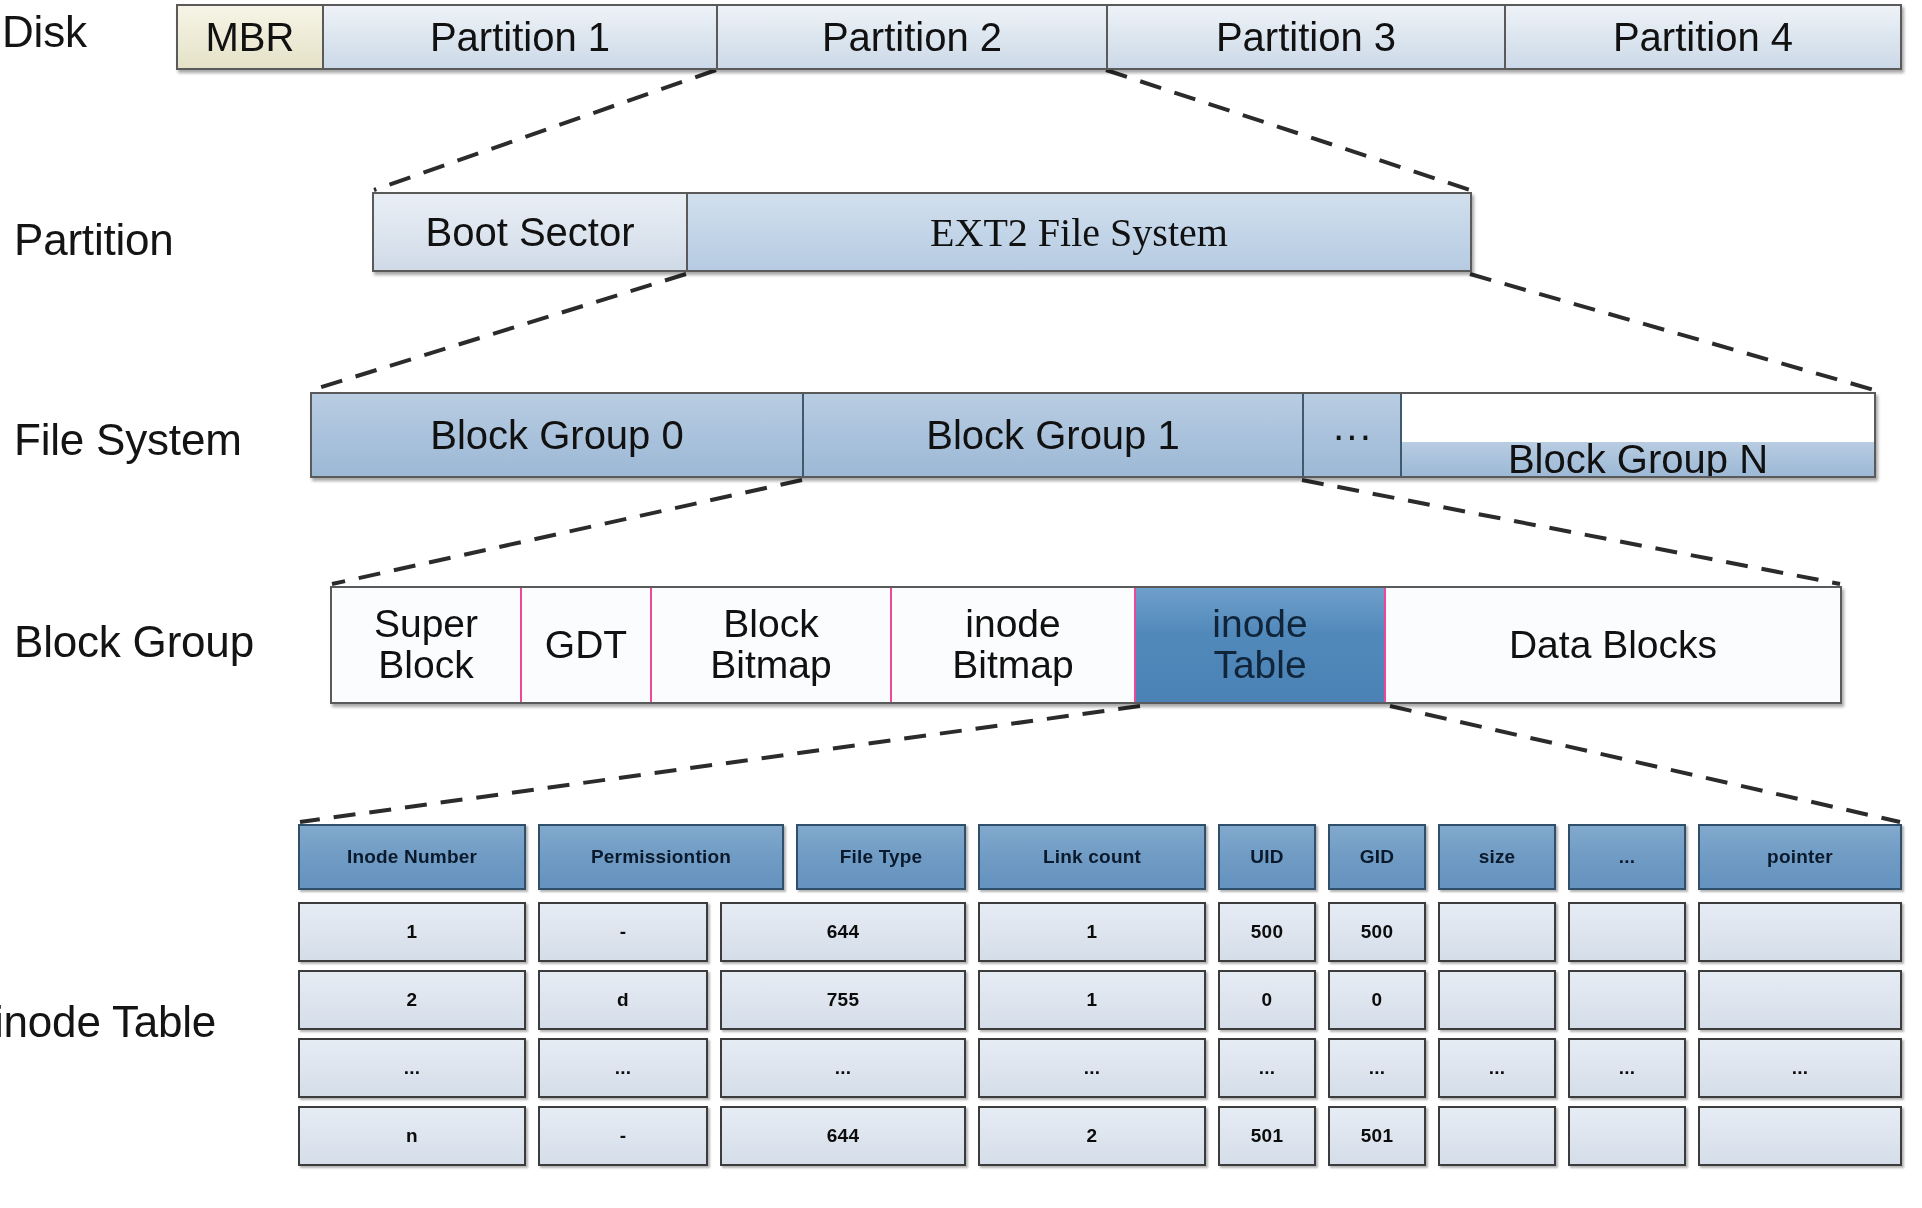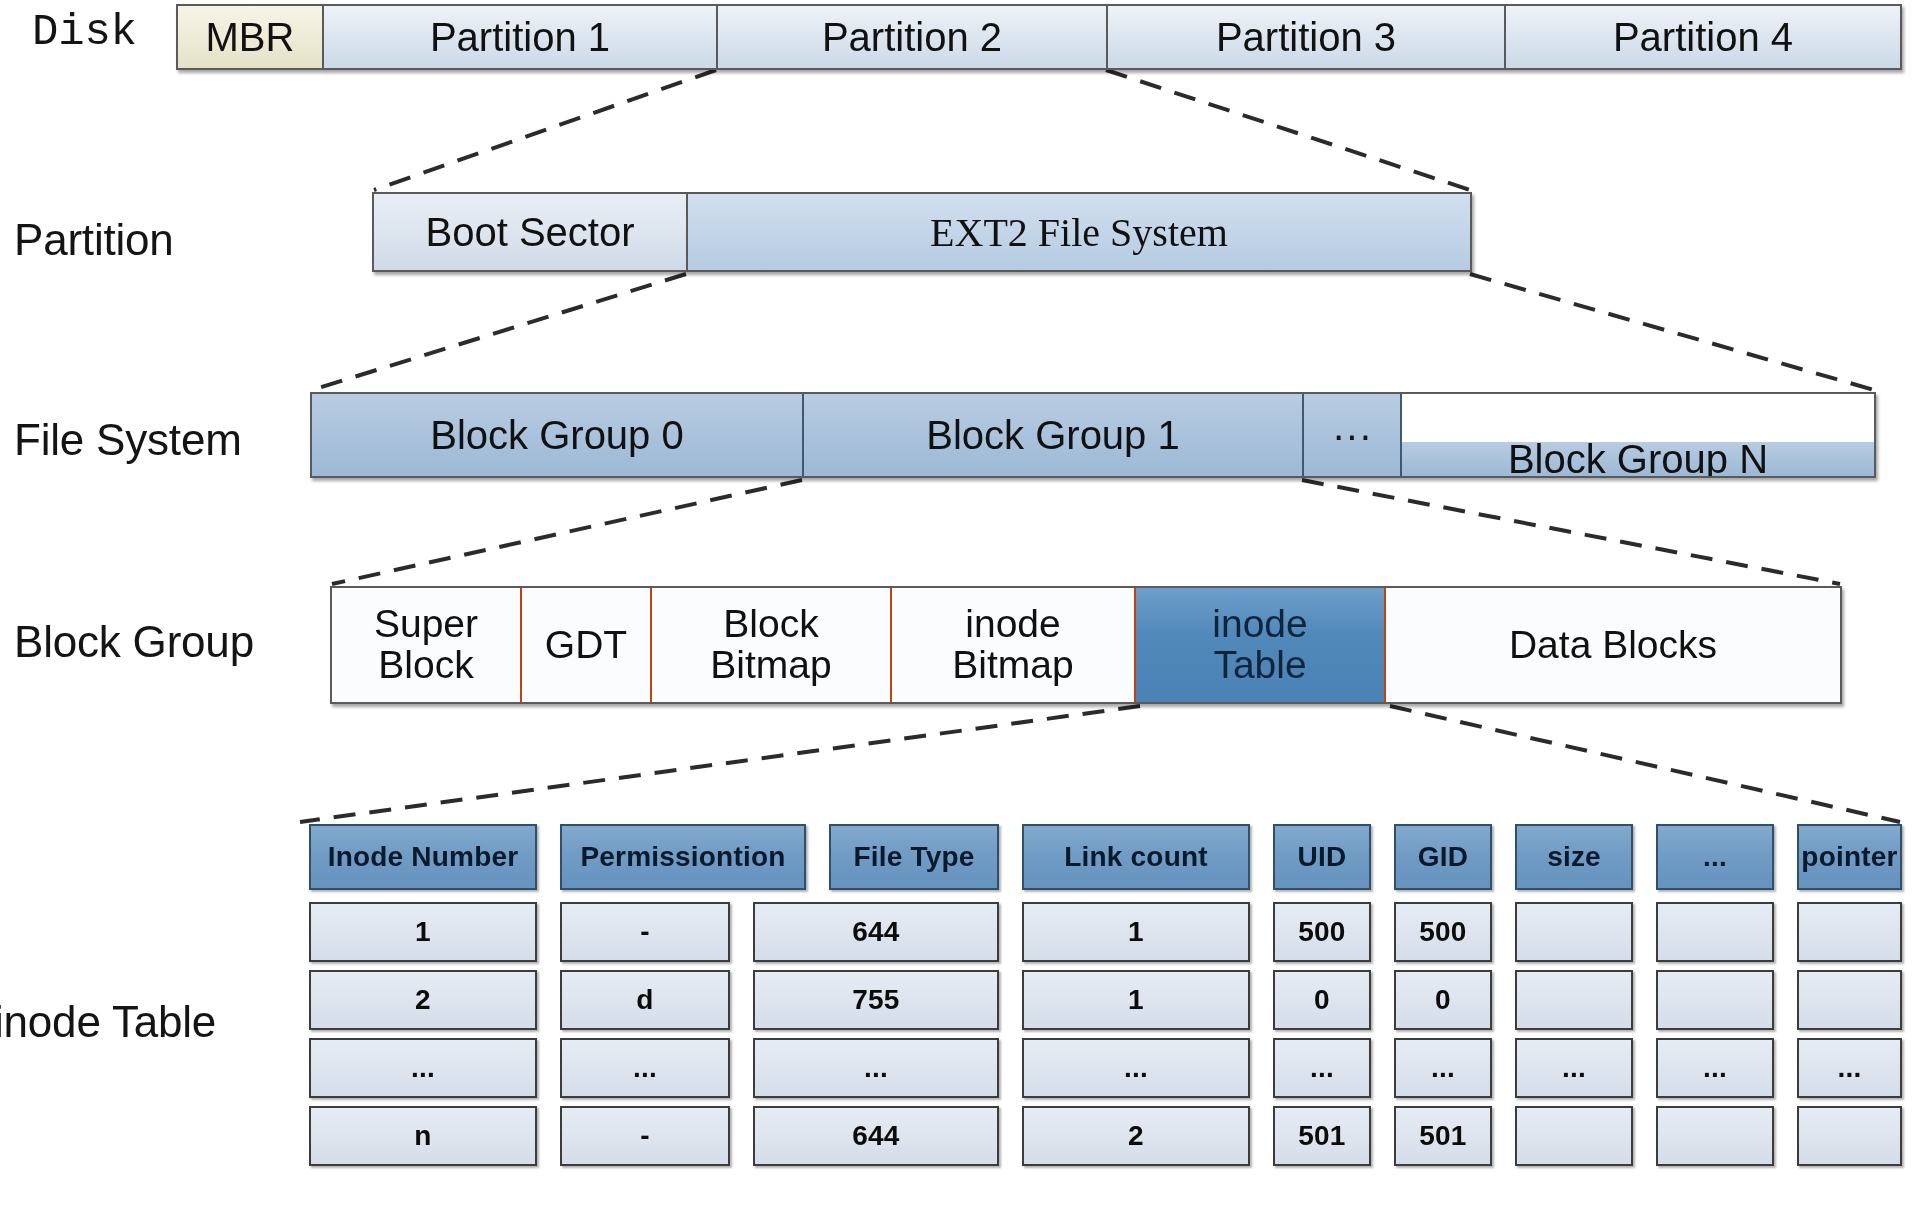--- a/index.html
+++ b/index.html
@@ -77,21 +77,21 @@
   #filesystem-row{ left:310px; top:392px; width:1566px; height:86px; }
   #filesystem-row .cell{
     border-right:2px solid #3f596f;
     background:linear-gradient(180deg,#b9cde2 0%,#aac2dc 50%,#9db9d6 100%);
   }
   #filesystem-row .cell:last-child{ border-right:none; }
 
   
   #blockgroup-row{ left:330px; top:586px; width:1512px; height:118px; }
   #blockgroup-row .cell{
-    border-right:2px solid #c2410c;
+    border-right:2px solid #ec4899;
     background:#fbfcfd;
     flex-direction:column;
     line-height:1.04;
     font-size:39px;
   }
   #blockgroup-row .cell:last-child{ border-right:none; }
   #blockgroup-row .cell.highlight{
     background:linear-gradient(180deg,#6f9fca 0%,#5189bb 40%,#4a82b5 100%);
     color:#10243a;
   }
@@ -109,28 +109,27 @@
     left:0; width:100%;
     display:flex;
     gap:12px;
   }
   .icell{
     box-sizing:border-box;
     display:flex;
     align-items:center;
     justify-content:center;
     border:2px solid #3c3c3c;
-    font-size:28px;
+    font-size:19px;
     font-weight:bold;
     color:#0c0c0c;
     letter-spacing:0.2px;
     box-shadow:2px 2px 2px rgba(0,0,0,0.3);
     white-space:nowrap;
     overflow:hidden;
-    margin-left:11px;
   }
   .icell.head{
     background:linear-gradient(180deg,#82a9cd 0%,#6f9bc4 50%,#6693bf 100%);
     color:#0a1a2c;
     border-color:#2f4f6b;
   }
   .icell.body{
     background:linear-gradient(180deg,#e6ecf4 0%,#dde4ee 55%,#d4dde9 100%);
   }
 </style>
@@ -149,21 +148,21 @@
       <line x1="1470" y1="274" x2="1874" y2="390"></line>
 
       <line x1="802" y1="480" x2="332" y2="584"></line>
       <line x1="1302" y1="480" x2="1840" y2="584"></line>
 
       <line x1="1140" y1="706" x2="300" y2="822"></line>
       <line x1="1390" y1="706" x2="1900" y2="822"></line>
     </g>
   </svg>
 
-  <div class="row-label" style="left:32px; top:10px;font-family:Liberation Mono, monospace;">Disk</div>
+  <div class="row-label" style="left:2px; top:10px;">Disk</div>
 
   <div class="bar" id="disk-row">
     <div class="cell mbr" style="flex:0 0 146px;">MBR</div>
     <div class="cell" style="flex:0 0 394px;">Partition 1</div>
     <div class="cell" style="flex:0 0 390px;">Partition 2</div>
     <div class="cell" style="flex:0 0 398px;">Partition 3</div>
     <div class="cell" style="flex:1 1 auto;">Partition 4</div>
   </div>
 
   <div class="row-label" style="left:14px; top:218px;">Partition</div>

